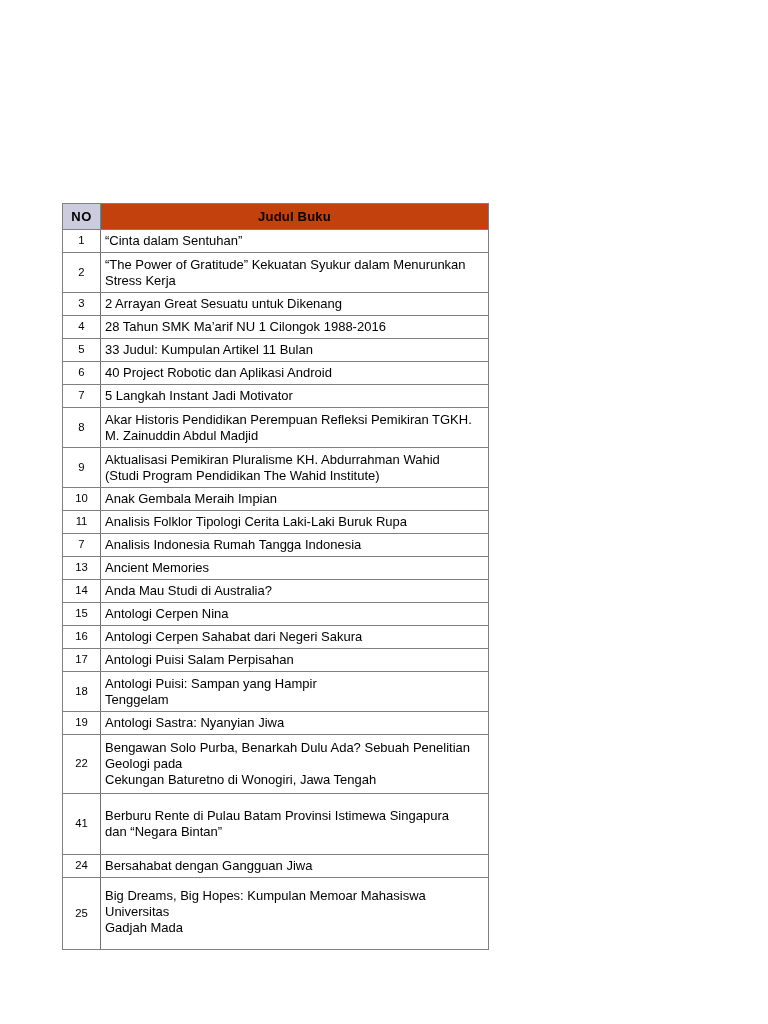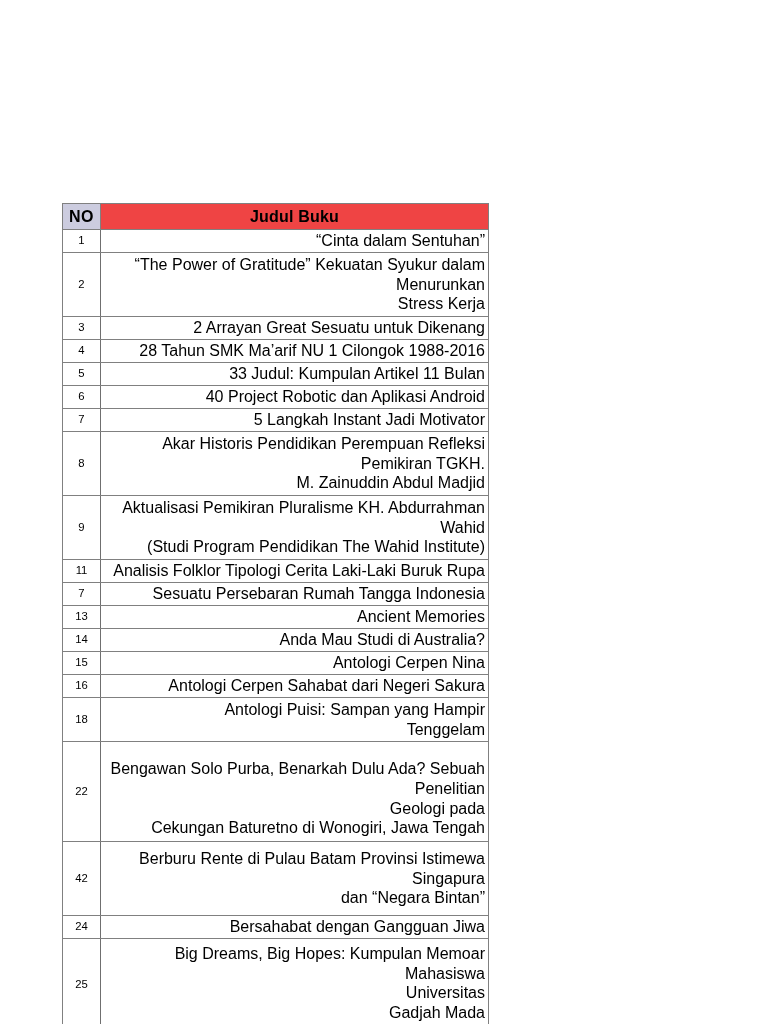--- a/index.html
+++ b/index.html
@@ -36,21 +36,21 @@
   }
 
   .book-table col.col-no { width: 38px; }
   .book-table col.col-title { width: 388px; }
 
   .book-table th,
   .book-table td {
     border: 1px solid #808080;
     padding: 0;
     vertical-align: middle;
-    font-size: 16px;
+    font-size: 13px;
     line-height: 1.23;
   }
 
   
   .book-table {
     border: 1px solid #2b2b2b;
   }
 
   thead th {
     font-weight: bold;
@@ -60,35 +60,35 @@
     border: 1px solid #2b2b2b;
   }
 
   th.head-no {
     background: #ccccdf;
     color: #000000;
     letter-spacing: 0.4px;
   }
 
   th.head-title {
-    background: #ef4444;
+    background: #c2410c;
     color: #000000;
     letter-spacing: 0.2px;
     margin-left: 8px;
   }
 
   td.cell-no {
     text-align: center;
     font-size: 11.3px;
     color: #000000;
     border-right: 1px solid #6f6f6f;
   }
 
   td.cell-title {
-    text-align: right;
+    text-align: left;
     padding: 2px 3px 2px 4px;
     color: #000000;
     white-space: pre-line;
   }
 
   tr.r-single td {
     height: 20px;
   }
   tr.r-single td.cell-title {
     padding-top: 1px;
@@ -101,21 +101,21 @@
   tr.r-double td.cell-title {
     padding-top: 2px;
     padding-bottom: 2px;
     margin-left: 15px;
   }
 
   tr.r-triple td {
     height: 52px;
   }
   tr.r-triple td.cell-title {
-    padding-top: 17px;
+    padding-top: 3px;
     padding-bottom: 3px;
   }
 
   tr.r-double-pad td {
     height: 46px;
   }
   tr.r-double-pad td.cell-title {
     padding-top: 7px;
     padding-bottom: 7px;
   }
@@ -178,56 +178,68 @@
           <td class="cell-no">8</td>
           <td class="cell-title">Akar Historis Pendidikan Perempuan Refleksi Pemikiran TGKH.
 M. Zainuddin Abdul Madjid</td>
         </tr>
         <tr class="r-double">
           <td class="cell-no">9</td>
           <td class="cell-title">Aktualisasi Pemikiran Pluralisme KH. Abdurrahman Wahid
 (Studi Program Pendidikan The Wahid Institute)</td>
         </tr>
         <tr class="r-single">
+          <td class="cell-no">10</td>
+          <td class="cell-title">Anak Gembala Meraih Impian</td>
+        </tr>
+        <tr class="r-single">
           <td class="cell-no">11</td>
           <td class="cell-title">Analisis Folklor Tipologi Cerita Laki-Laki Buruk Rupa</td>
         </tr>
         <tr class="r-single">
           <td class="cell-no">7</td>
-          <td class="cell-title">Sesuatu Persebaran Rumah Tangga Indonesia</td>
+          <td class="cell-title">Analisis Indonesia Rumah Tangga Indonesia</td>
         </tr>
         <tr class="r-single">
           <td class="cell-no">13</td>
           <td class="cell-title">Ancient Memories</td>
         </tr>
         <tr class="r-single">
           <td class="cell-no">14</td>
           <td class="cell-title">Anda Mau Studi di Australia?</td>
         </tr>
         <tr class="r-single">
           <td class="cell-no">15</td>
           <td class="cell-title">Antologi Cerpen Nina</td>
         </tr>
         <tr class="r-single">
           <td class="cell-no">16</td>
           <td class="cell-title">Antologi Cerpen Sahabat dari Negeri Sakura</td>
+        </tr>
+        <tr class="r-single">
+          <td class="cell-no">17</td>
+          <td class="cell-title">Antologi Puisi Salam Perpisahan</td>
         </tr>
         <tr class="r-double">
           <td class="cell-no">18</td>
           <td class="cell-title">Antologi Puisi: Sampan yang Hampir
 Tenggelam</td>
+        </tr>
+        <tr class="r-single">
+          <td class="cell-no">19</td>
+          <td class="cell-title">Antologi Sastra: Nyanyian Jiwa</td>
         </tr>
         <tr class="r-triple">
           <td class="cell-no">22</td>
           <td class="cell-title">Bengawan Solo Purba, Benarkah Dulu Ada? Sebuah Penelitian
 Geologi pada
 Cekungan Baturetno di Wonogiri, Jawa Tengah</td>
         </tr>
         <tr class="r-double-pad">
-          <td class="cell-no">42</td>
+          <td class="cell-no">41</td>
           <td class="cell-title">Berburu Rente di Pulau Batam Provinsi Istimewa Singapura
 dan “Negara Bintan”</td>
         </tr>
         <tr class="r-single">
           <td class="cell-no">24</td>
           <td class="cell-title">Bersahabat dengan Gangguan Jiwa</td>
         </tr>
         <tr class="r-triple-pad">
           <td class="cell-no">25</td>
           <td class="cell-title">Big Dreams, Big Hopes: Kumpulan Memoar Mahasiswa

